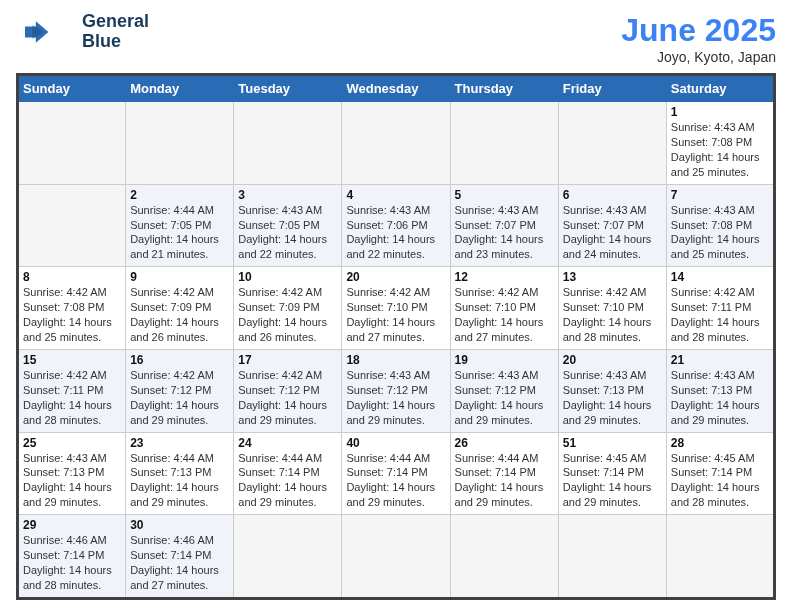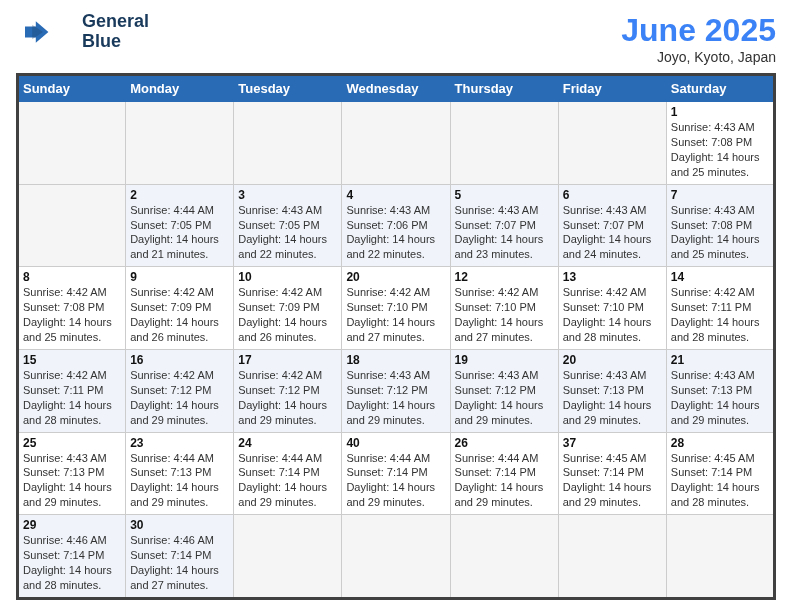--- a/index.html
+++ b/index.html
@@ -242,21 +242,21 @@
           </td>
           <td>
             <span class="day-num">40</span>
             <div class="day-info">Sunrise: 4:44 AM<br>Sunset: 7:14 PM<br>Daylight: 14 hours and 29 minutes.</div>
           </td>
           <td>
             <span class="day-num">26</span>
             <div class="day-info">Sunrise: 4:44 AM<br>Sunset: 7:14 PM<br>Daylight: 14 hours and 29 minutes.</div>
           </td>
           <td>
-            <span class="day-num">37</span>
+            <span class="day-num">51</span>
             <div class="day-info">Sunrise: 4:45 AM<br>Sunset: 7:14 PM<br>Daylight: 14 hours and 29 minutes.</div>
           </td>
           <td>
             <span class="day-num">28</span>
             <div class="day-info">Sunrise: 4:45 AM<br>Sunset: 7:14 PM<br>Daylight: 14 hours and 28 minutes.</div>
           </td>
         </tr>
         <tr>
           <td>
             <span class="day-num">29</span>

